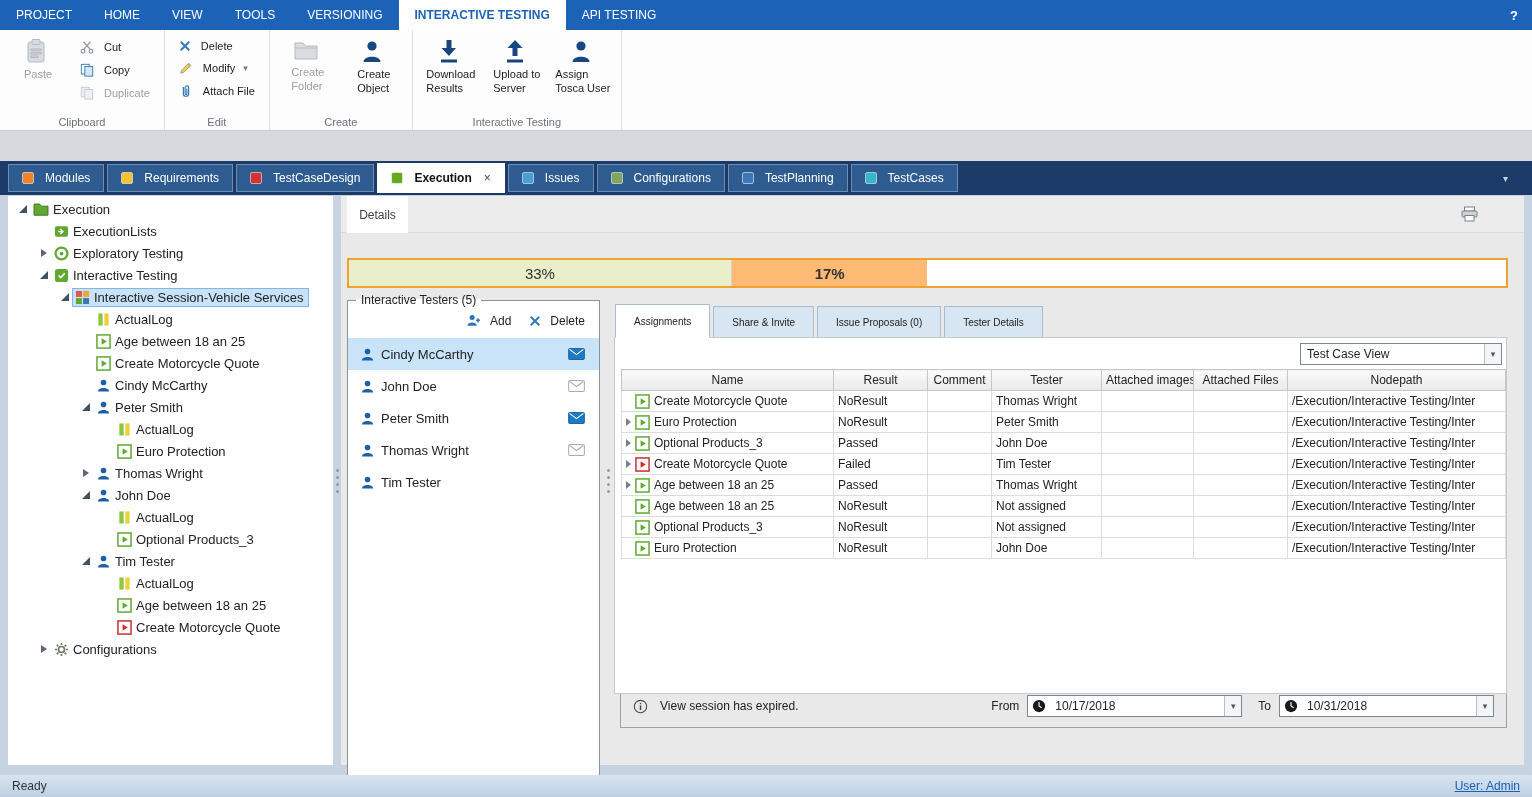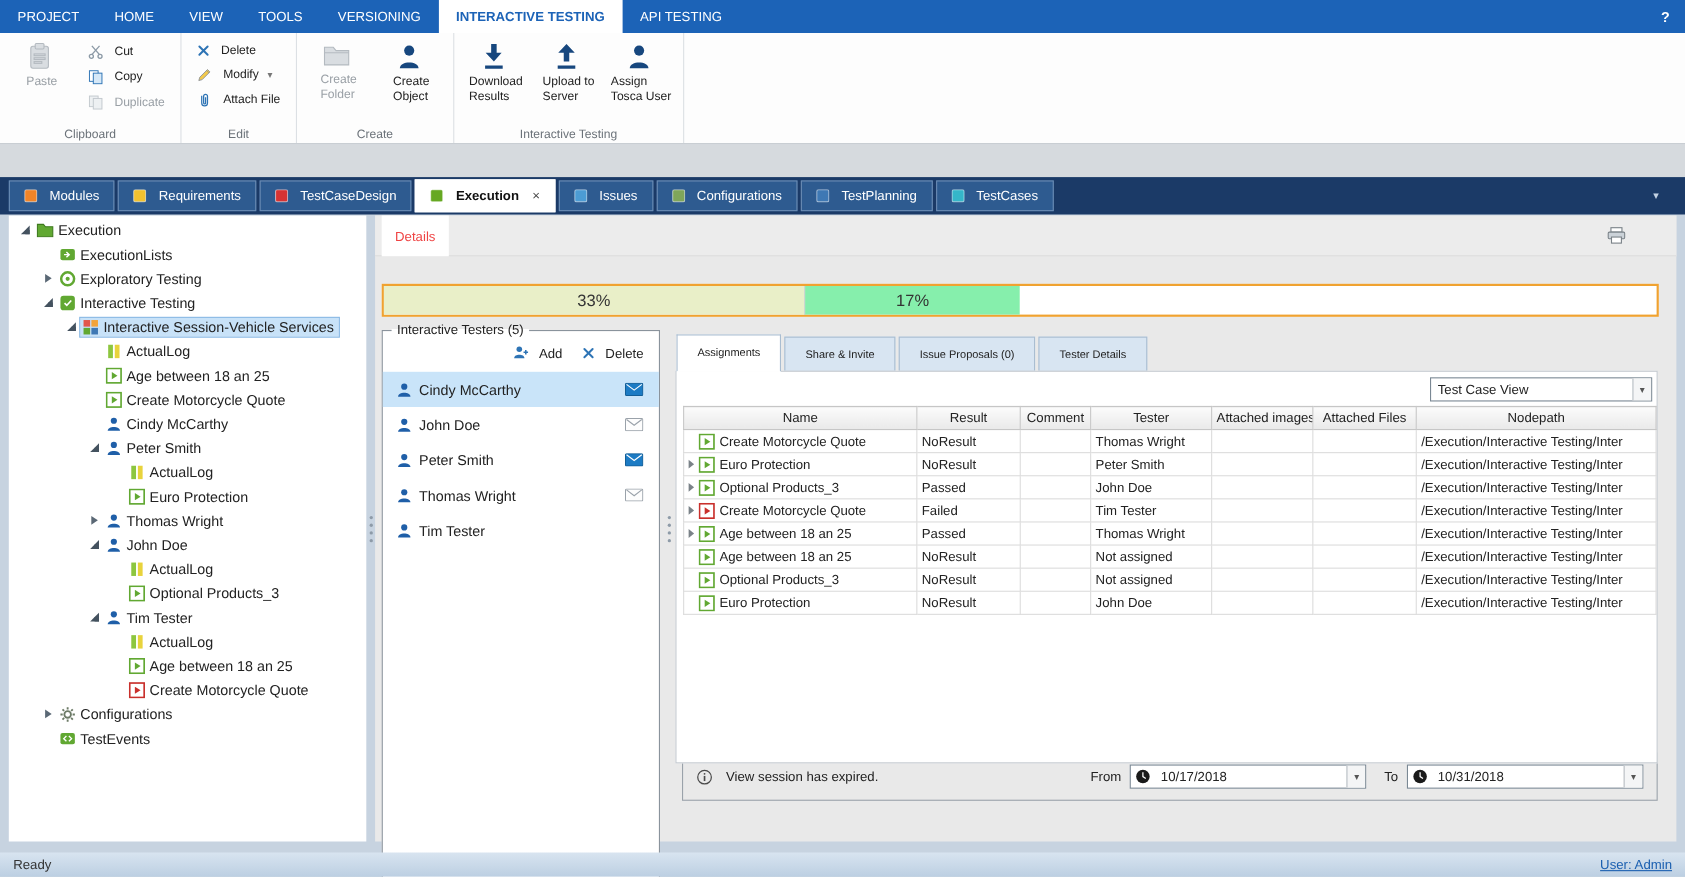--- a/index.html
+++ b/index.html
@@ -47,21 +47,21 @@
   .tree-node.selected{background:#C8E2F8;outline:1px solid #84B6E4;}
   .ic{display:inline-flex;align-items:center;justify-content:center;flex:none;margin-right:4px;line-height:0;}
 
   
   .splitter{position:absolute;top:196px;height:569px;width:7px;display:flex;flex-direction:column;align-items:center;justify-content:center;gap:4px;cursor:col-resize;}
   .splitter i{width:3px;height:3px;border-radius:50%;background:#8E9BA8;}
 
   
   .main-bg{position:absolute;left:341px;top:196px;width:1183px;height:569px;background:#E9E9E9;}
   .details-strip{height:37px;background:#ECECEC;border-bottom:1px solid #DCDCDC;position:relative;}
-  .details-tab{position:absolute;left:6px;top:0;width:61px;height:37px;background:#FFF;display:flex;align-items:center;justify-content:center;font-size:12px;color:#ef4444;cursor:default;}
+  .details-tab{position:absolute;left:6px;top:0;width:61px;height:37px;background:#FFF;display:flex;align-items:center;justify-content:center;font-size:12px;color:#404040;cursor:default;}
   .print-btn{position:absolute;right:42px;top:10px;cursor:default;line-height:0;}
   .progress{position:absolute;left:6px;top:62px;right:16px;height:30px;border:2px solid #F0A230;display:flex;background:#FFF;}
   .pseg{display:flex;align-items:center;justify-content:center;font-size:15px;color:#333;overflow:hidden;}
   .pseg + .pseg{border-left:1px solid #D4D4D4;}
 
   
   .testers{position:absolute;left:347px;top:300px;width:253px;height:534px;background:#FFF;border:1px solid #8A939C;}
   .testers-legend{position:absolute;top:-8px;left:8px;background:linear-gradient(#E9E9E9 45%,#FFF 45%);padding:0 5px;font-size:12px;color:#222;}
   .testers-toolbar{display:flex;justify-content:flex-end;gap:18px;padding:12px 14px 10px;}
   .tt-btn{display:flex;align-items:center;gap:5px;font-size:12px;color:#222;cursor:default;}
@@ -594,32 +594,20 @@
         <span class="tree-node">
           <span class="ic ">
             <svg width="15" height="15" viewBox="0 0 16 16">
               <circle cx="8" cy="8" r="3.2" fill="none" stroke="#6C7A66" stroke-width="1.8"></circle>
               <path d="M8 1 V3.2 M8 12.8 V15 M1 8 H3.2 M12.8 8 H15 M3 3 L4.6 4.6 M11.4 11.4 L13 13 M13 3 L11.4 4.6 M4.6 11.4 L3 13" stroke="#6C7A66" stroke-width="1.8" fill="none"></path>
             </svg>
           </span>
           <span class="tree-label">Configurations</span>
         </span>
       </div>
-      <div class="tree-row" style="padding-left: 29px;">
-        <span class="tree-expander"></span>
-        <span class="tree-node">
-          <span class="ic ">
-            <svg width="15" height="15" viewBox="0 0 16 16">
-              <rect x="1" y="2.5" width="14" height="11" rx="2" fill="#61A832"></rect>
-              <path d="M6.8 5.4 L4.2 8 L6.8 10.6 M9.2 5.4 L11.8 8 L9.2 10.6" fill="none" stroke="#FFF" stroke-width="1.3"></path>
-            </svg>
-          </span>
-          <span class="tree-label">TestEvents</span>
-        </span>
-      </div>
     </div>
 
   <div class="splitter" style="left:334px">
       <i></i>
       <i></i>
       <i></i>
       <i></i>
     </div>
 
   <div class="main-bg">
@@ -632,21 +620,21 @@
               <rect x="3.5" y="1" width="10" height="4" fill="#FFF" stroke="#7A8288"></rect>
               <rect x="1" y="5" width="15" height="6" rx="1" fill="#CBD2D8" stroke="#7A8288"></rect>
               <rect x="4" y="9.5" width="9" height="5.5" fill="#FFF" stroke="#7A8288"></rect>
             </svg>
           </span></div>
     </div>
     <div class="progress" id="progress">
         <div class="pseg" style="width: 33%; background: rgb(233, 239, 200);">
           <span>33%</span>
         </div>
-        <div class="pseg" style="width: 17%; background: #86efac;">
+        <div class="pseg" style="width: 17%; background: #fdba74; font-weight: bold;">
           <span>17%</span>
         </div>
       </div>
   </div>
 
   <div class="testers">
     <div class="testers-legend">Interactive Testers (5)</div>
     <div class="testers-toolbar">
       <div class="tt-btn">
         <span class="ic">

